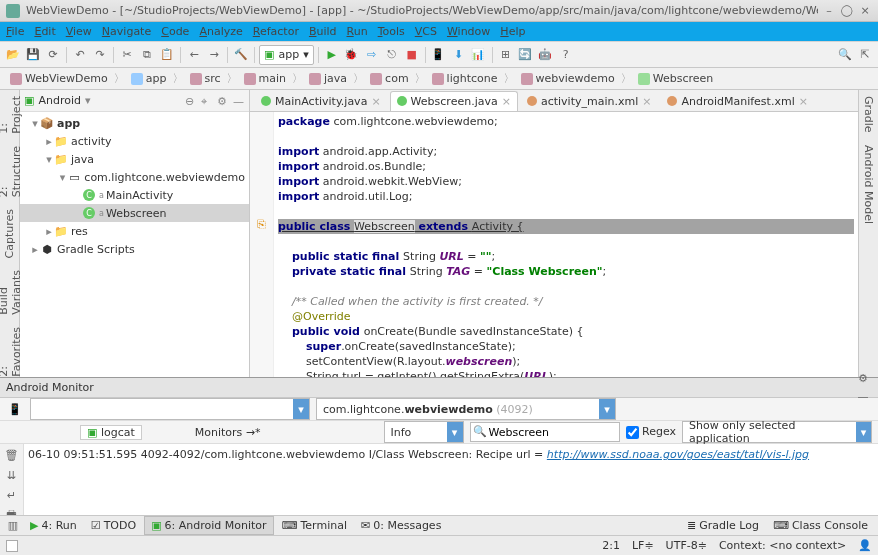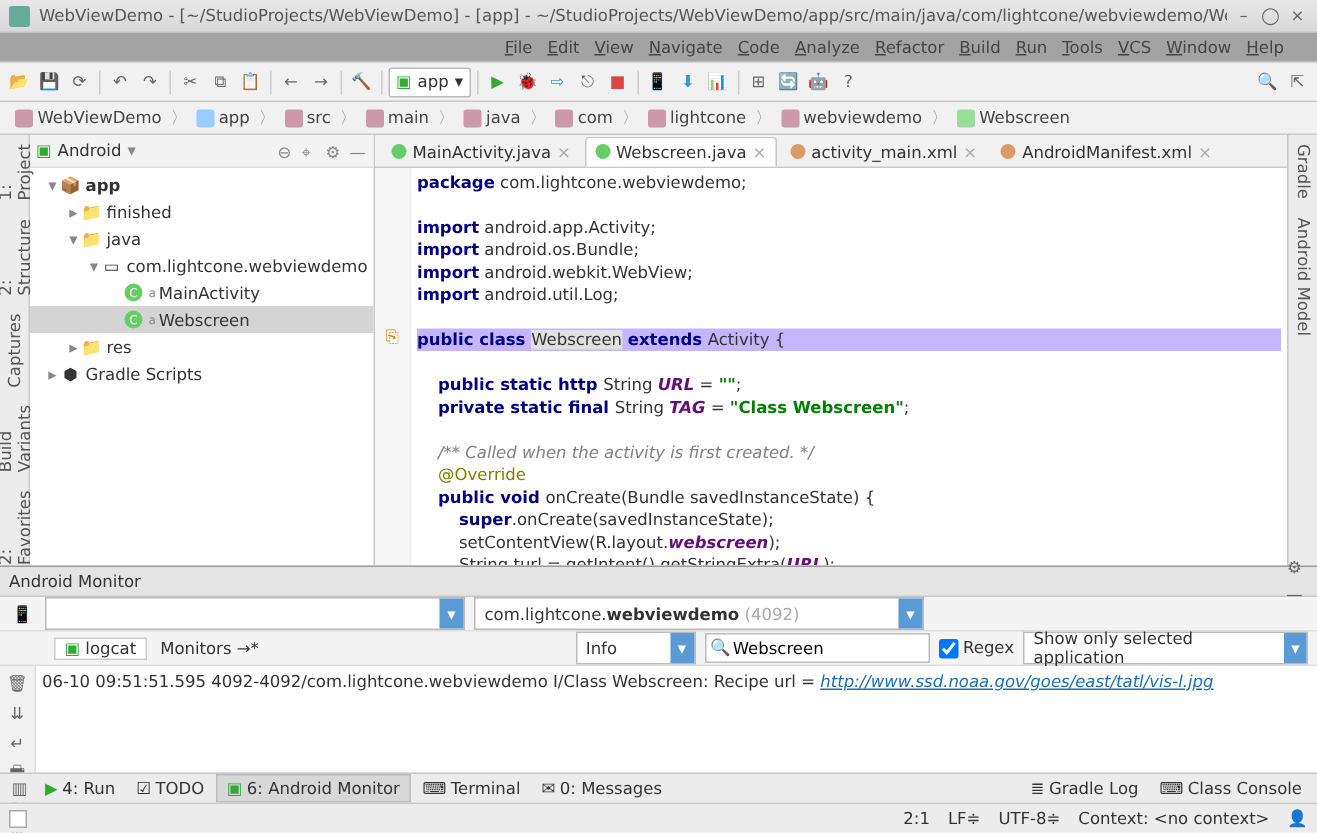--- a/index.html
+++ b/index.html
@@ -1,21 +1,21 @@
 <!DOCTYPE html>
 <html><head>
 <meta charset="utf-8">
 <style>
 * { margin: 0; padding: 0; box-sizing: border-box; font-family: "DejaVu Sans", sans-serif; font-size: 11px; }
 body { background: #ededed; color: #333; width: 878px; height: 555px; overflow: hidden; display: flex; flex-direction: column; }
 .title-bar { background: linear-gradient(#e8e8e8,#d8d8d8); height: 22px; display: flex; align-items: center; padding: 0 6px; border-bottom: 1px solid #bcbcbc; }
 .title-bar .ico { width: 14px; height: 14px; background: #6a9; border-radius: 2px; margin-right: 6px; }
 .title-bar .txt { flex: 1; color: #555; font-size: 11px; overflow: hidden; white-space: nowrap; }
 .title-bar .wbtn { width: 14px; text-align: center; color: #666; margin-left: 4px; cursor: pointer; }
-.menu-bar { background: #a3a3a3; height: 20px; display: flex; align-items: center; padding: 0 22px; border-bottom: 1px solid #d4d4d4; gap: 10px; justify-content: flex-end; }
+.menu-bar { background: #0ea5e9; height: 20px; display: flex; align-items: center; padding: 0 6px; border-bottom: 1px solid #d4d4d4; gap: 10px; }
 .menu-bar span { color: #444; cursor: pointer; }
 .menu-bar span u { text-decoration: underline; }
 .toolbar { background: #f1f1f1; height: 26px; display: flex; align-items: center; padding: 0 4px; border-bottom: 1px solid #c8c8c8; gap: 2px; }
 .tool { width: 18px; height: 18px; display: flex; align-items: center; justify-content: center; border-radius: 2px; cursor: pointer; color: #666; }
 .tool.green { color: #3a3; }
 .tool.blue { color: #39d; }
 .tool.red { color: #d44; }
 .sep { width: 1px; height: 16px; background: #ccc; margin: 0 2px; }
 .appcombo { display: flex; align-items: center; height: 20px; border: 1px solid #bbb; background: #fff; padding: 0 4px; border-radius: 2px; gap: 4px; cursor: pointer; }
 .breadcrumb { background: #f1f1f1; height: 22px; display: flex; align-items: center; padding: 0 4px; border-bottom: 1px solid #c8c8c8; gap: 0; }
@@ -44,29 +44,29 @@
 .ed-tab .cx { color: #aaa; }
 .code { flex: 1; display: flex; overflow: hidden; font-family: "DejaVu Sans Mono", monospace; font-size: 11px; line-height: 15px; }
 .gutter { width: 24px; background: #f7f7f7; border-right: 1px solid #eee; }
 .gmark { height: 15px; display: flex; align-items: center; justify-content: center; font-size: 9px; }
 .src { flex: 1; padding: 2px 4px; white-space: pre; overflow: hidden; color: #333; }
 .kw { color: #000080; font-weight: bold; }
 .str { color: #008000; font-weight: bold; }
 .ann { color: #808000; }
 .cmt { color: #808080; font-style: italic; }
 .fld { color: #660e7a; font-style: italic; font-weight: bold; }
-.hl-line { background: #c4b5fd; display: inline-block; width: 100%; }
+.hl-line { background: #a3a3a3; display: inline-block; width: 100%; text-decoration: underline; }
 .bottom-panel { height: 138px; border-top: 1px solid #9a9a9a; background: #f4f4f4; display: flex; flex-direction: column; }
 .bp-hdr { height: 20px; background: #e4e4e4; border-bottom: 1px solid #c8c8c8; display: flex; align-items: center; padding: 0 6px; justify-content: space-between; }
 .bp-row1 { height: 26px; display: flex; align-items: center; padding: 0 6px; gap: 6px; border-bottom: 1px solid #ddd; }
 .combo { display: flex; align-items: center; height: 22px; background: #fff; border: 1px solid #bbb; padding: 0 6px; gap: 4px; cursor: pointer; }
 .combo .arr { background: #5b9bd5; color: #fff; width: 16px; height: 20px; display: flex; align-items: center; justify-content: center; margin-right: -6px; }
 .bp-row2 { height: 26px; display: flex; align-items: center; padding: 0 6px; gap: 6px; border-bottom: 1px solid #ddd; }
 .subtabs { display: flex; gap: 2px; }
-.subtab { padding: 0 6px; cursor: pointer; border: 1px solid transparent; }
+.subtab { padding: 0 6px; cursor: pointer; border: 1px solid transparent; margin-left: 44px; }
 .subtab.active { background: #fff; border-color: #ccc; }
 .bp-body { flex: 1; display: flex; background: #fff; }
 .bp-tools { width: 24px; background: #f1f1f1; border-right: 1px solid #ddd; display: flex; flex-direction: column; align-items: center; gap: 2px; padding-top: 2px; }
 .bp-log { flex: 1; padding: 4px; font-family: "DejaVu Sans Mono", monospace; font-size: 11px; overflow: hidden; white-space: nowrap; }
 .bp-log a { color: #1a6db3; text-decoration: underline; font-style: italic; }
 .bottom-tabs { height: 20px; background: #ececec; border-top: 1px solid #c8c8c8; display: flex; align-items: center; padding: 0 4px; gap: 2px; }
 .btab { padding: 2px 6px; display: flex; align-items: center; gap: 3px; cursor: pointer; }
 .btab.active { background: #d8d8d8; border: 1px solid #bbb; }
 .spacer { flex: 1; }
 .status-bar { height: 20px; background: #ececec; border-top: 1px solid #c8c8c8; display: flex; align-items: center; padding: 0 6px; gap: 12px; }
@@ -191,21 +191,21 @@
             <span>📦</span>
           </span>
           <span style="font-weight:bold">app</span>
         </div>
         <div class="row">
           <span class="ind" style="width:20px"></span>
           <span class="tw">▸</span>
           <span class="nic">
             <span>📁</span>
           </span>
-          <span>finished</span>
+          <span>activity</span>
         </div>
         <div class="row">
           <span class="ind" style="width:20px"></span>
           <span class="tw">▾</span>
           <span class="nic">
             <span>📁</span>
           </span>
           <span>java</span>
         </div>
         <div class="row">
@@ -301,21 +301,21 @@
         </div>
       <div class="src" id="src"><span class="kw">package</span> com.lightcone.webviewdemo;
 
 <span class="kw">import</span> android.app.Activity;
 <span class="kw">import</span> android.os.Bundle;
 <span class="kw">import</span> android.webkit.WebView;
 <span class="kw">import</span> android.util.Log;
 
 <span class="hl-line"><span class="kw">public class </span><span style="background:#e0e0e0">Webscreen</span><span class="kw"> extends </span>Activity {</span>
 
-    <span class="kw">public static http </span>String <span class="fld">URL</span> = <span class="str">""</span>;
+    <span class="kw">public static final </span>String <span class="fld">URL</span> = <span class="str">""</span>;
     <span class="kw">private static final </span>String <span class="fld">TAG</span> = <span class="str">"Class Webscreen"</span>;
 
     <span class="cmt">/** Called when the activity is first created. */</span>
     <span class="ann">@Override</span>
     <span class="kw">public void </span>onCreate(Bundle savedInstanceState) {
         <span class="kw">super</span>.onCreate(savedInstanceState);
         setContentView(R.layout.<span class="fld">webscreen</span>);
         String turl = getIntent().getStringExtra(<span class="fld">URL</span>);
         Log.(, +turl);
 

